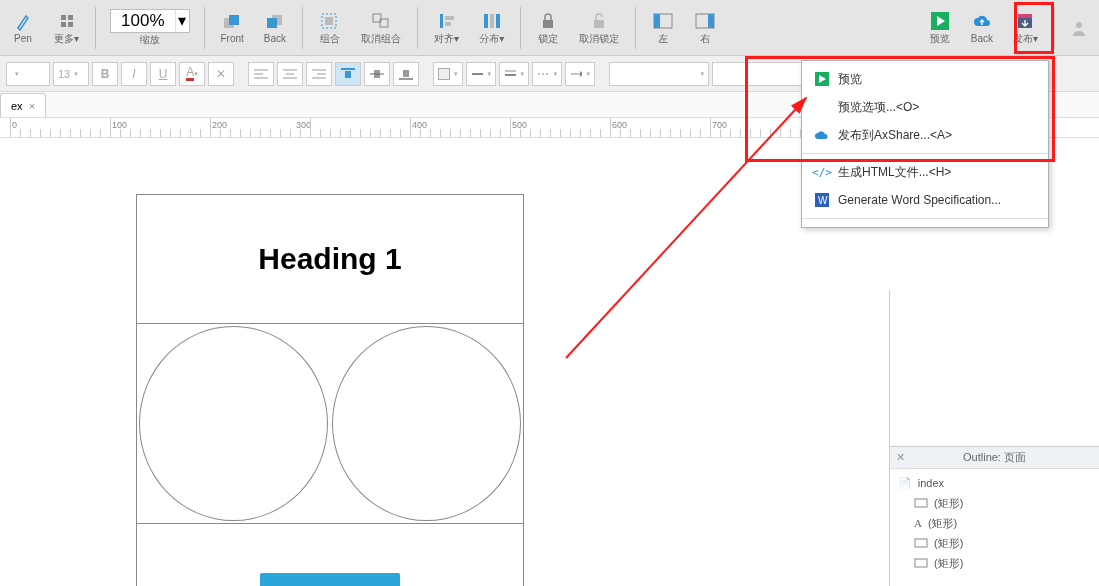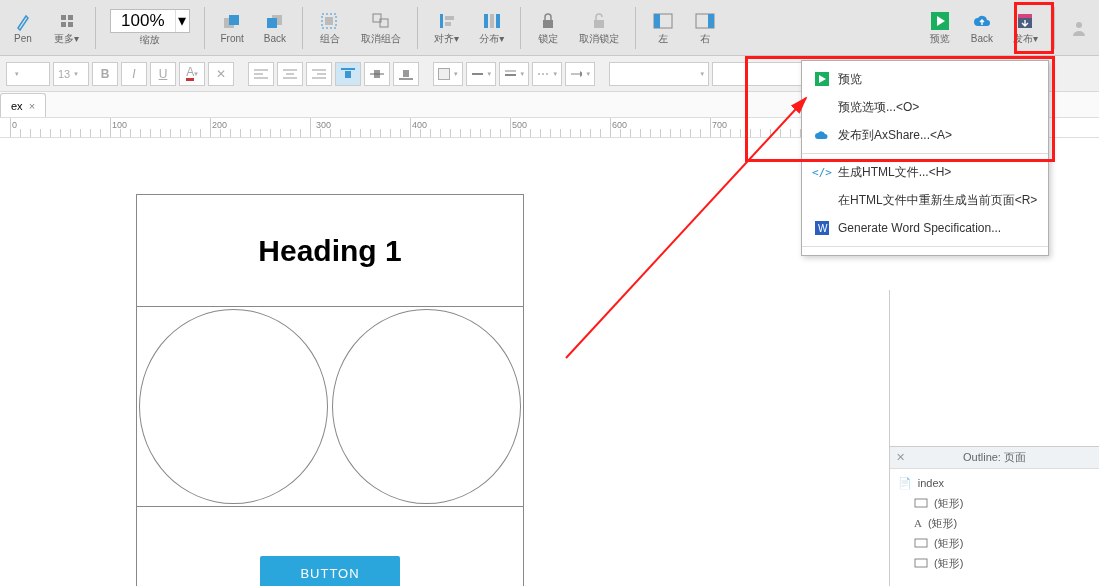--- a/index.html
+++ b/index.html
@@ -16,21 +16,21 @@
 .fmt-sel{height:24px;border:1px solid #ccc;background:#fff;display:flex;align-items:center;padding:0 4px;font-size:11px;color:#aaa;}
 .fmt-sel .dd{margin-left:4px;}
 .tabbar{height:26px;background:#fafafa;border-bottom:1px solid #ddd;display:flex;align-items:flex-end;}
 .tab{height:24px;padding:0 10px;border:1px solid #ccc;border-bottom:none;background:#fff;font-size:11px;display:flex;align-items:center;gap:6px;border-radius:3px 3px 0 0;}
 .tab .x{color:#888;font-size:11px;cursor:pointer;}
 .ruler{height:20px;background:#fff;border-bottom:1px solid #ddd;position:relative;font-size:9px;color:#888;}
 .ruler .tick{position:absolute;top:0;height:100%;border-left:1px solid #ccc;}
 .ruler .lbl{position:absolute;top:2px;}
 .canvas-area{position:absolute;left:0;top:138px;right:0;bottom:0;background:#fff;}
 .artboard{position:absolute;left:136px;top:56px;width:388px;}
-.art-header{height:113px;border:1px solid #888;display:flex;align-items:center;justify-content:center;}
+.art-header{height:130px;border:1px solid #888;display:flex;align-items:center;justify-content:center;}
 .art-header h1{font-size:30px;font-weight:bold;}
 .art-mid{height:200px;border:1px solid #888;border-top:none;display:flex;}
 .art-mid .circ{flex:1;position:relative;}
 .art-mid .circ::after{content:"";position:absolute;left:2px;top:2px;right:2px;bottom:2px;border:1px solid #888;border-radius:50%;}
 .art-bot{height:134px;border:1px solid #888;border-top:none;display:flex;align-items:center;justify-content:center;}
 .btn-prim{background:#2aa6dc;color:#fff;padding:10px 40px;font-size:13px;letter-spacing:1px;border-radius:2px;}
 .popup-menu{position:absolute;left:801px;top:60px;width:248px;background:#fff;border:1px solid #b0b0b0;box-shadow:2px 2px 6px rgba(0,0,0,0.2);padding:4px 0;z-index:50;}
 .popup-menu .mi{display:flex;align-items:center;height:28px;padding:0 10px;font-size:12px;color:#333;cursor:pointer;}
 .popup-menu .mi .mico{width:20px;display:flex;justify-content:center;margin-right:6px;}
 .popup-menu .msep{height:1px;background:#ddd;margin:4px 0;}
@@ -349,21 +349,21 @@
     <div class="tick" style="left: 210px; height: 100%; top: 0px;"></div>
     <div class="tick" style="left: 220px; height: 40%; top: 60%;"></div>
     <div class="tick" style="left: 230px; height: 40%; top: 60%;"></div>
     <div class="tick" style="left: 240px; height: 40%; top: 60%;"></div>
     <div class="tick" style="left: 250px; height: 40%; top: 60%;"></div>
     <div class="tick" style="left: 260px; height: 40%; top: 60%;"></div>
     <div class="tick" style="left: 270px; height: 40%; top: 60%;"></div>
     <div class="tick" style="left: 280px; height: 40%; top: 60%;"></div>
     <div class="tick" style="left: 290px; height: 40%; top: 60%;"></div>
     <div class="tick" style="left: 300px; height: 40%; top: 60%;"></div>
-    <span class="lbl" style="left: 316px;">300</span>
+    <span class="lbl" style="left: 296px;">300</span>
     <div class="tick" style="left: 310px; height: 100%; top: 0px;"></div>
     <div class="tick" style="left: 320px; height: 40%; top: 60%;"></div>
     <div class="tick" style="left: 330px; height: 40%; top: 60%;"></div>
     <div class="tick" style="left: 340px; height: 40%; top: 60%;"></div>
     <div class="tick" style="left: 350px; height: 40%; top: 60%;"></div>
     <div class="tick" style="left: 360px; height: 40%; top: 60%;"></div>
     <div class="tick" style="left: 370px; height: 40%; top: 60%;"></div>
     <div class="tick" style="left: 380px; height: 40%; top: 60%;"></div>
     <div class="tick" style="left: 390px; height: 40%; top: 60%;"></div>
     <div class="tick" style="left: 400px; height: 40%; top: 60%;"></div>
@@ -451,24 +451,20 @@
       <span>发布到AxShare...&lt;A&gt;</span>
     </div>
     <div class="msep"></div>
     <div class="mi">
       <span class="mico">
         <span style="color:#2a8fd4;font-size:11px;font-family:monospace">&lt;/&gt;</span>
       </span>
       <span>生成HTML文件...&lt;H&gt;</span>
     </div>
     <div class="mi">
-      <span class="mico"></span>
-      <span>在HTML文件中重新生成当前页面&lt;R&gt;</span>
-    </div>
-    <div class="mi">
       <span class="mico">
         <svg width="14" height="14">
           <rect width="14" height="14" fill="#2a5fbf"></rect>
           <text x="3" y="11" fill="#fff" font-size="10" font-family="Arial">W</text>
         </svg>
       </span>
       <span>Generate Word Specification...</span>
     </div>
     <div class="msep"></div>
   </div>

